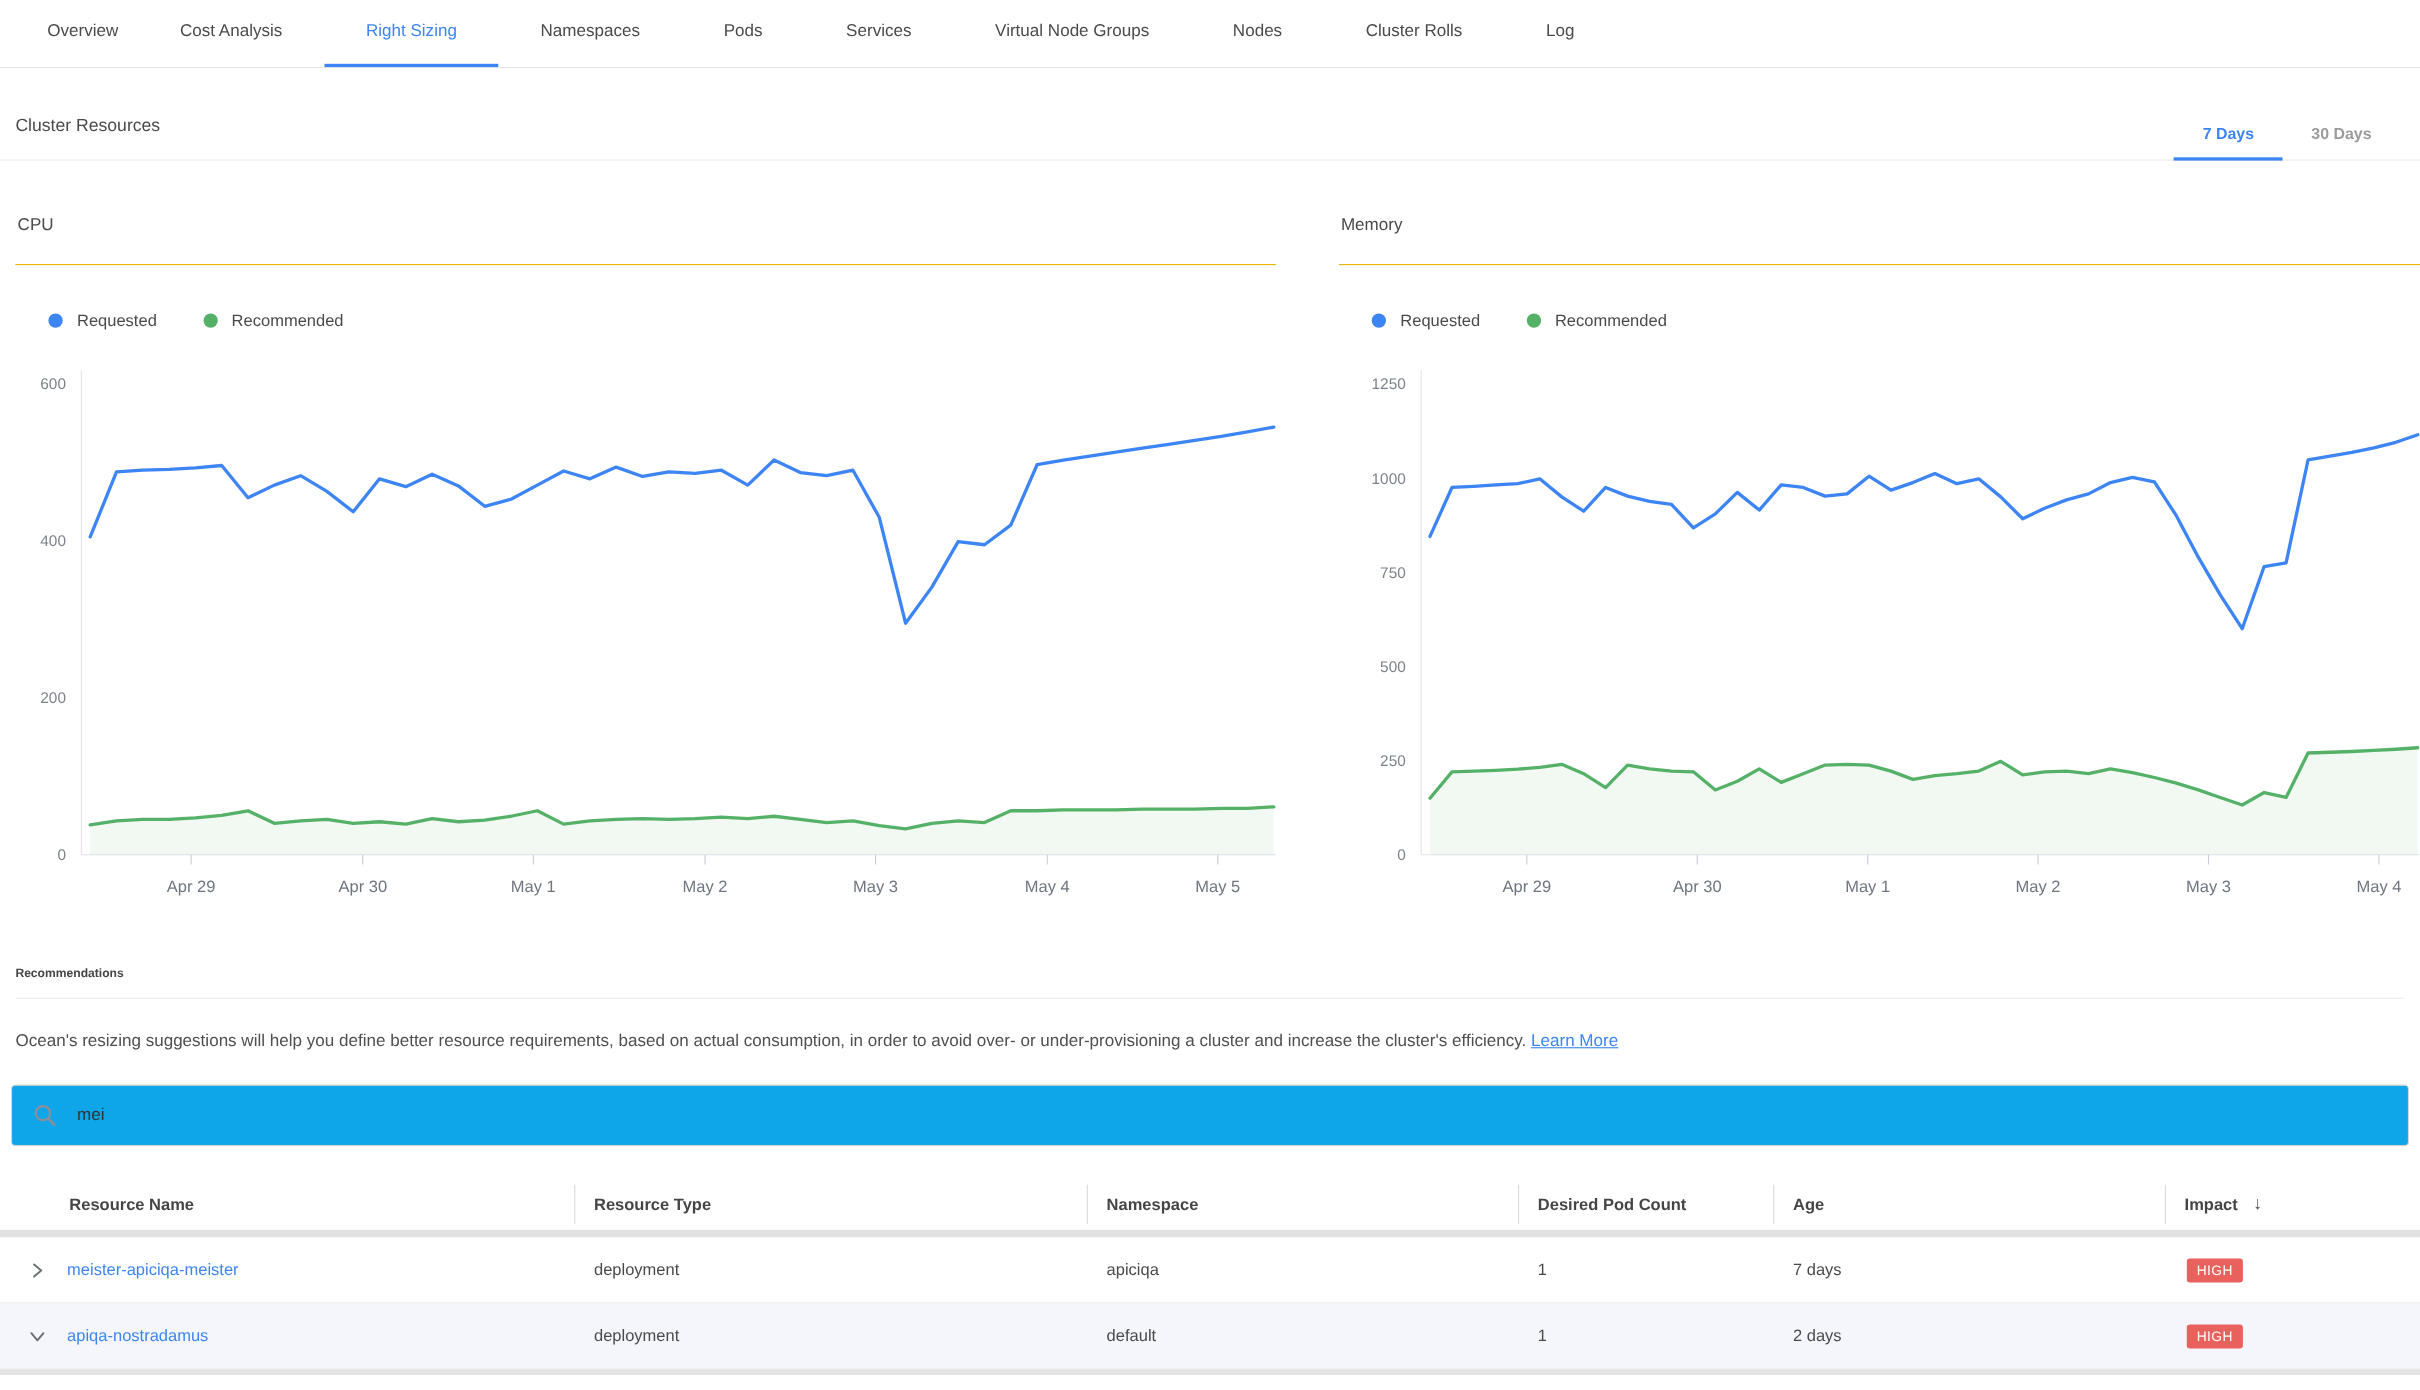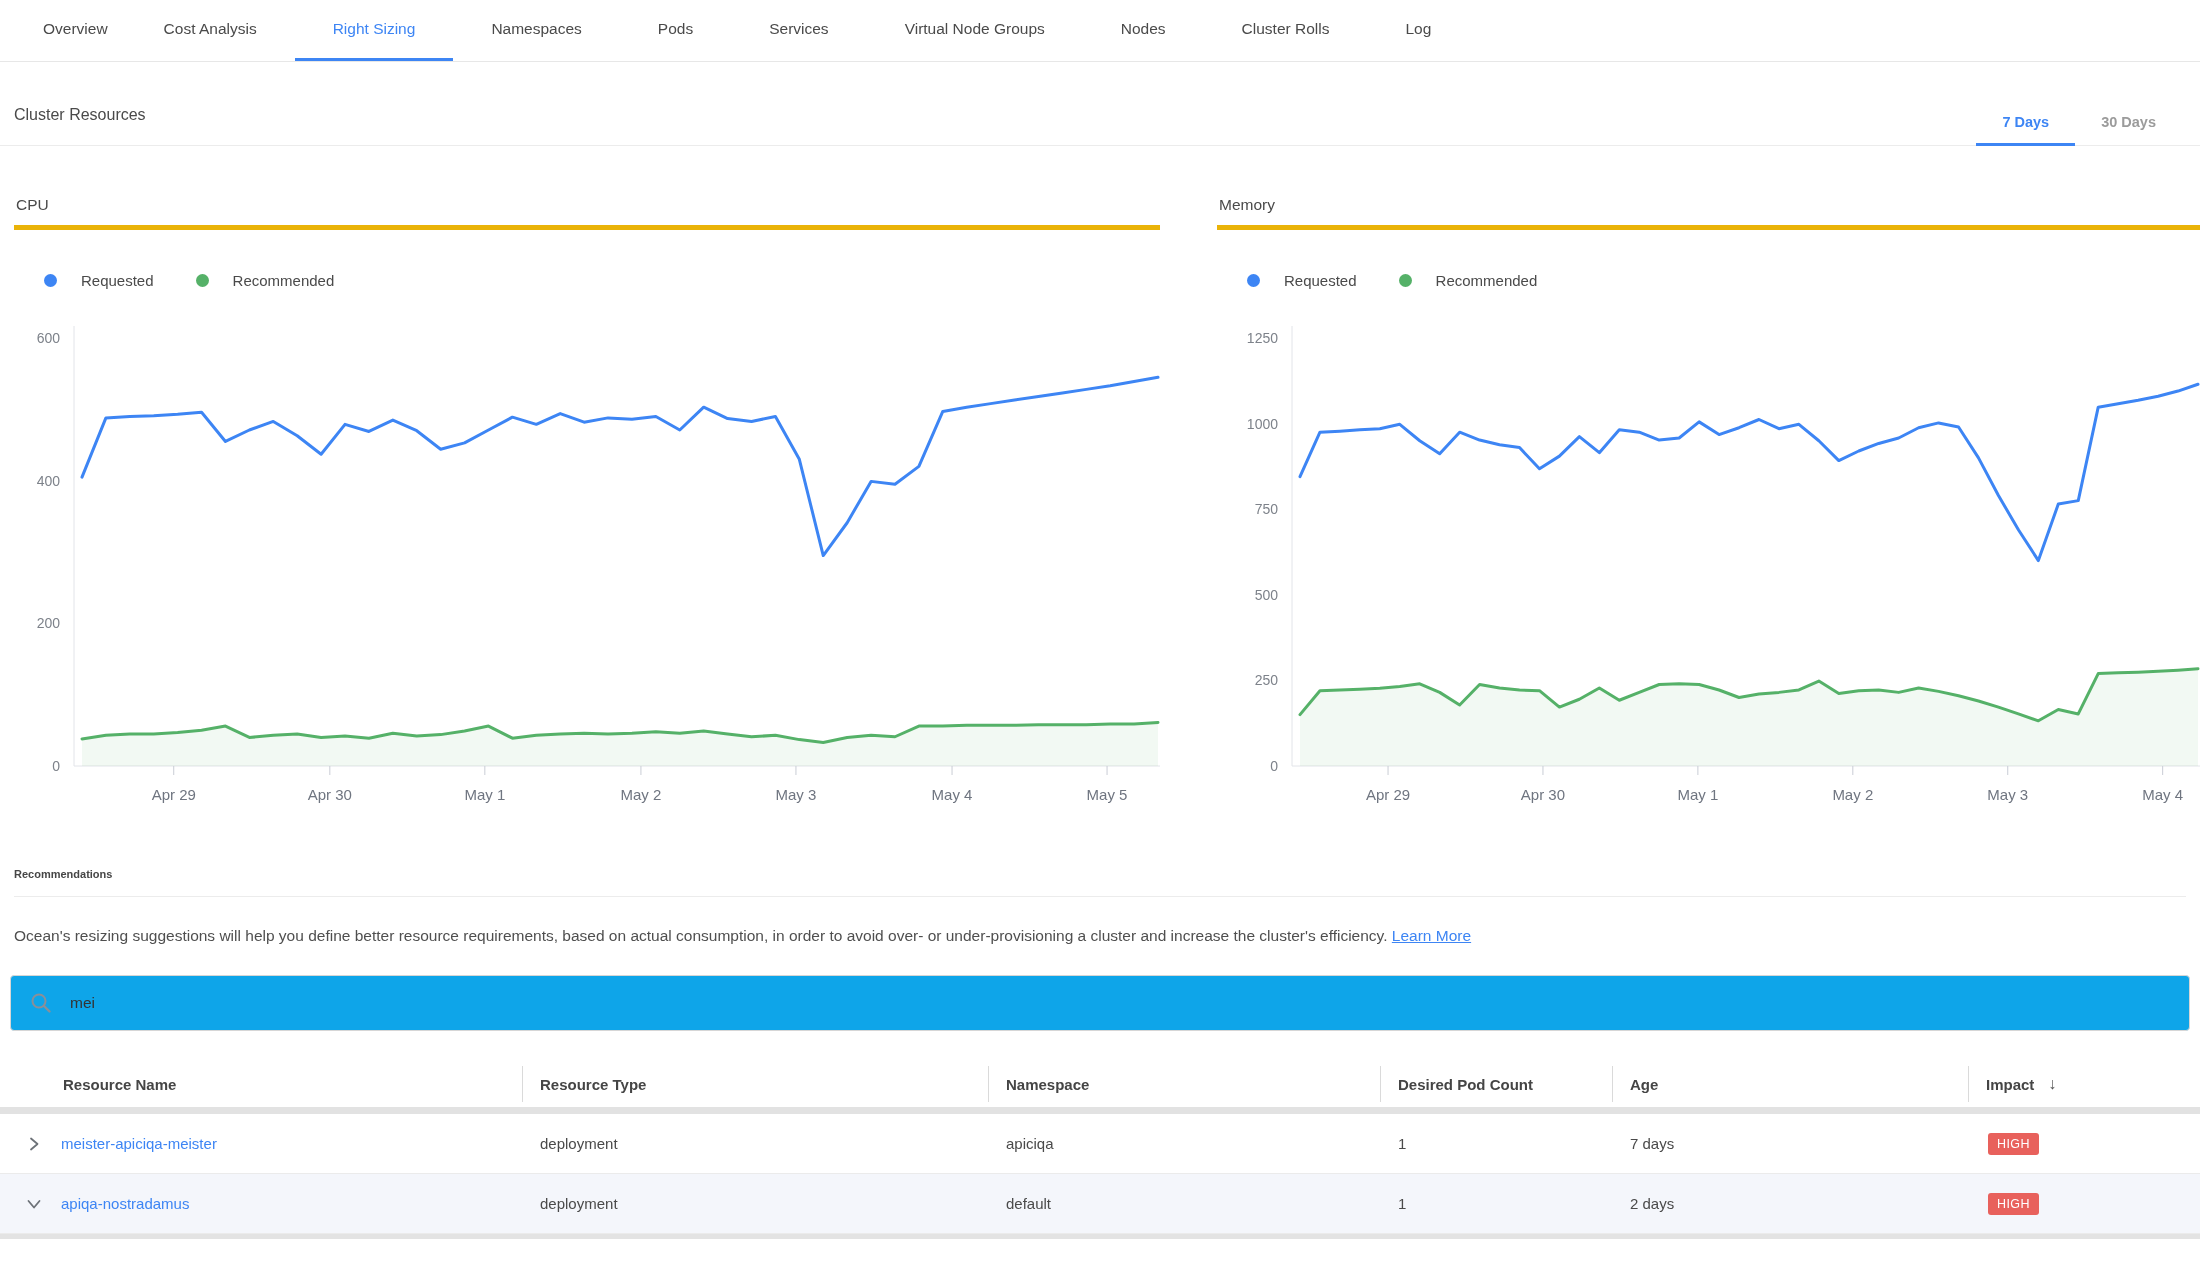--- a/index.html
+++ b/index.html
@@ -21,23 +21,23 @@
   .section-title { font-size: 16px; padding: 44px 0 21px 0; }
   .range-toggle { display: flex; margin-right: 18px; }
   .range-tab { font-size: 14.5px; font-weight: bold; padding: 0 26px 13px 26px;
                border-bottom: 3px solid transparent; margin-bottom: -1px; cursor: pointer; color: #9b9b9b; }
   .range-tab.active { color: #3d85f4; border-bottom-color: #3d85f4; }
   
   .charts { display: flex; }
   .chart-panel { flex: none; }
   #cpu-panel { width: 1146px; margin-left: 14px; }
   #mem-panel { width: 983px; margin-left: 57px; overflow: hidden; }
-  .panel-title { font-size: 15.5px; padding: 50px 0 11px 2px; border-bottom: 5px solid #eab308; }
+  .panel-title { font-size: 15.5px; padding: 50px 0 26px 2px; border-bottom: 1px solid #eab308; }
   .legend { display: flex; gap: 42px; align-items: center; margin: 40px 0 0 30px; height: 20px; }
-  .legend-item { display: flex; align-items: center; gap: 24px; font-size: 15px; color: #4a4a4a; }
+  .legend-item { display: flex; align-items: center; gap: 13px; font-size: 15px; color: #4a4a4a; }
   .legend-dot { width: 13px; height: 13px; border-radius: 50%; flex: none; }
   svg.chart { display: block; margin-top: 26px; }
   .ytick { font-size: 14px; fill: #7d828a; }
   .xtick { font-size: 15px; fill: #6f7580; }
   .axisline { stroke: #e2e4e9; stroke-width: 1; }
   .tickline { stroke: #c9cdd5; stroke-width: 1; }
   .series-line { fill: none; stroke-width: 3; stroke-linejoin: round; stroke-linecap: round; }
   
   .reco-section { margin: 52px 14px 0 14px; }
   .reco-title { font-size: 11px; font-weight: bold; color: #464646; padding-bottom: 16px; border-bottom: 1px solid #ececec; }

